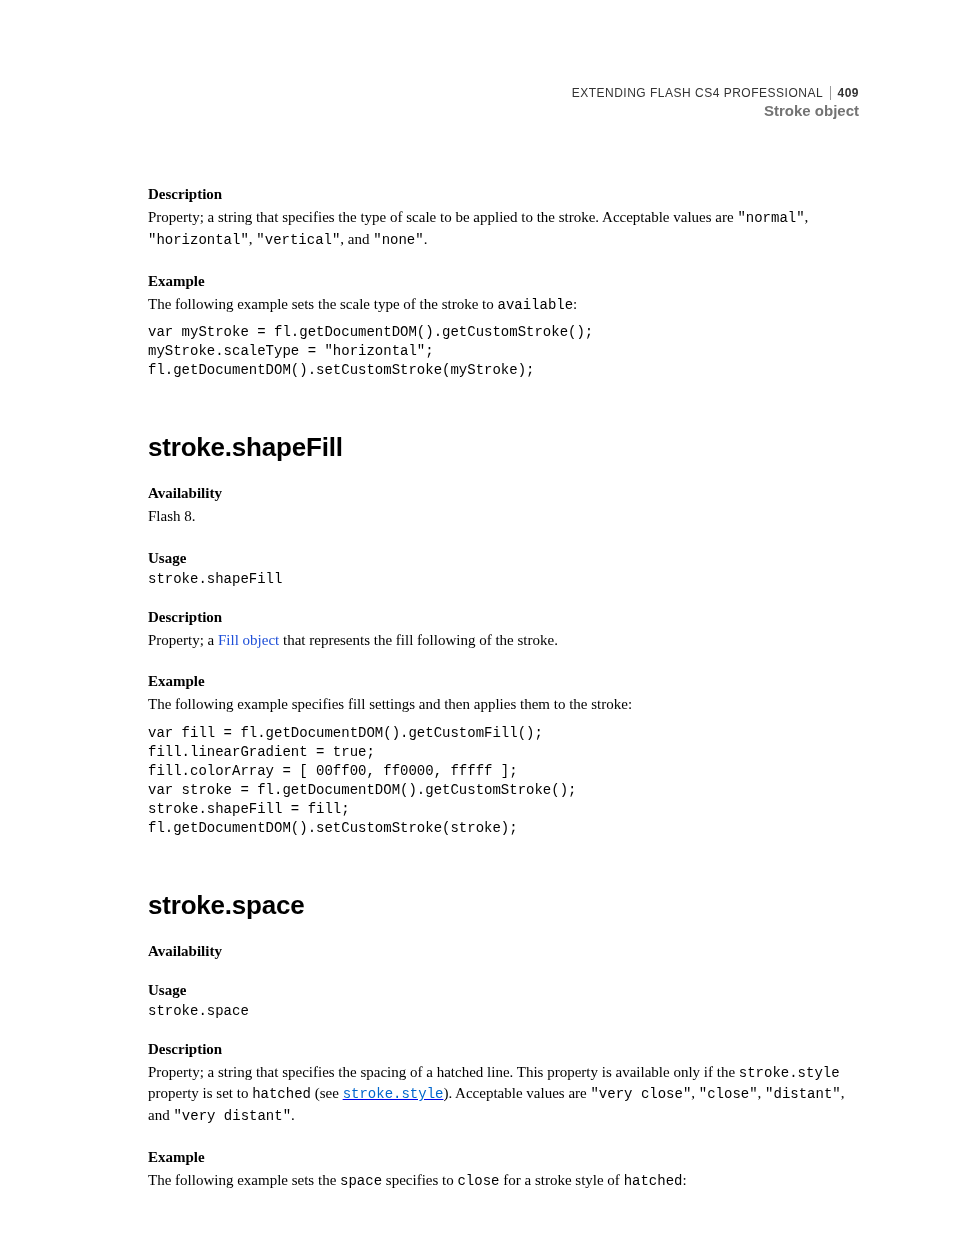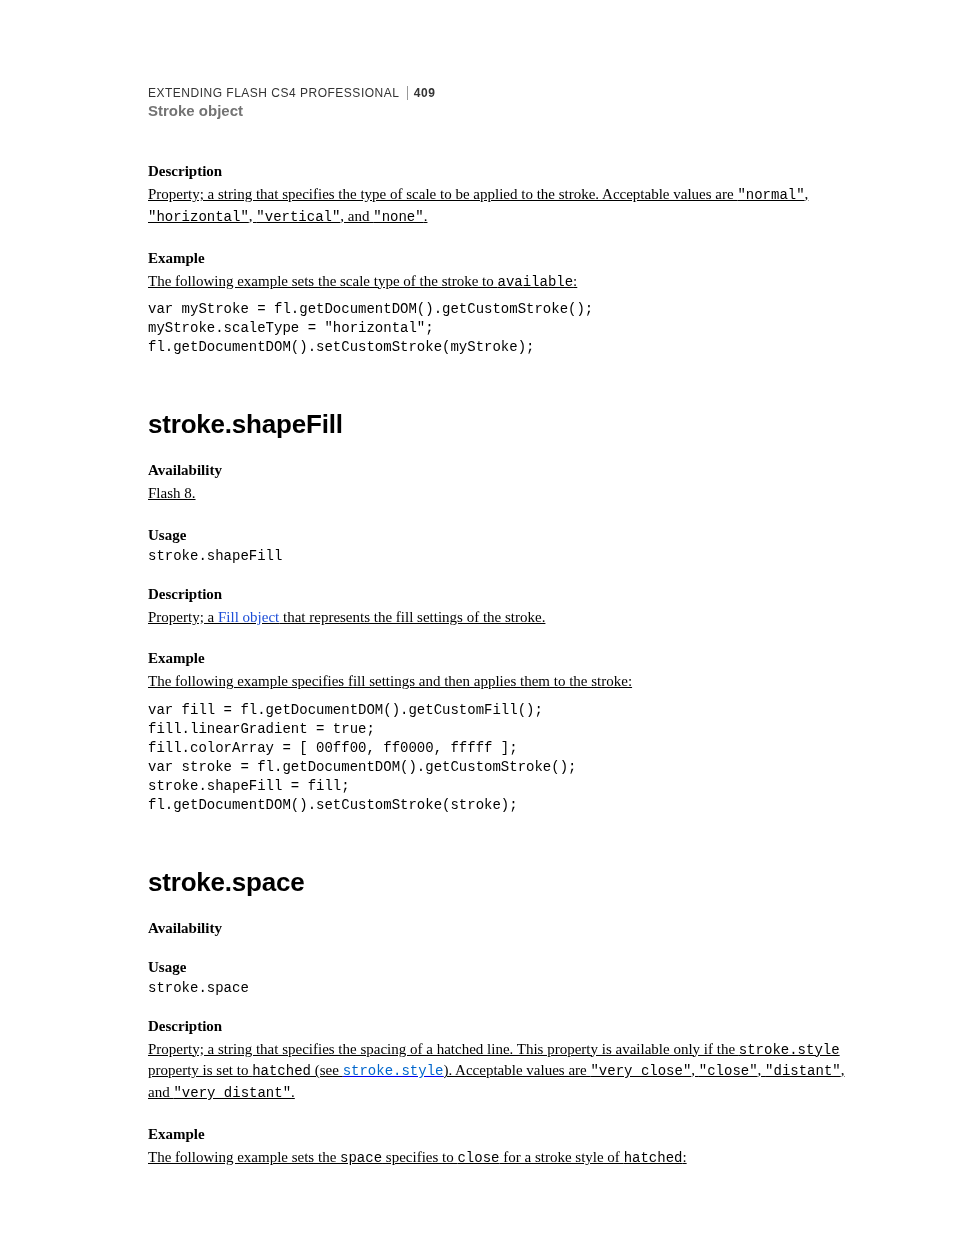--- a/index.html
+++ b/index.html
@@ -9,21 +9,22 @@
     font-family: "Minion Pro", "Times New Roman", Georgia, serif;
     color: #000;
     width: 954px;
   }
   .page {
     padding: 86px 95px 60px 148px;
     box-sizing: border-box;
     width: 954px;
   }
   .header {
-    margin-bottom: 44px;
+    text-align: right;
+    margin-bottom: 67px;
     font-family: "Myriad Pro", "Segoe UI", Arial, sans-serif;
   }
   .header-top {
     font-size: 12px;
     letter-spacing: 0.5px;
     color: #333;
   }
   .header-top .pagenum {
     font-weight: 700;
     display: inline-block;
@@ -39,21 +40,20 @@
   }
   .subhead {
     font-weight: 700;
     font-size: 15px;
     margin-top: 22px;
     margin-bottom: 4px;
   }
   .body {
     font-size: 15px;
     line-height: 1.45;
-    text-decoration: underline;
   }
   code, .mono {
     font-family: "Courier New", Courier, monospace;
     font-size: 14px;
   }
   pre.codeblock {
     font-family: "Courier New", Courier, monospace;
     font-size: 14px;
     line-height: 1.35;
     white-space: pre;
@@ -103,21 +103,21 @@
   <h2 class="api">stroke.shapeFill</h2>
 
   <div class="subhead">Availability</div>
   <div class="body">Flash 8.</div>
 
   <div class="subhead">Usage</div>
   <div class="mono">stroke.shapeFill</div>
 
   <div class="subhead">Description</div>
   <div class="body">
-    <span>Property; a </span><a class="xref" href="#">Fill object</a><span> that represents the fill settings of the stroke.</span>
+    <span>Property; a </span><a class="xref" href="#">Fill object</a><span> that represents the fill following of the stroke.</span>
   </div>
 
   <div class="subhead">Example</div>
   <div class="body">The following example specifies fill settings and then applies them to the stroke:</div>
   <pre class="codeblock">var fill = fl.getDocumentDOM().getCustomFill();
 fill.linearGradient = true;
 fill.colorArray = [ 00ff00, ff0000, fffff ];
 var stroke = fl.getDocumentDOM().getCustomStroke();
 stroke.shapeFill = fill;
 fl.getDocumentDOM().setCustomStroke(stroke);</pre>

